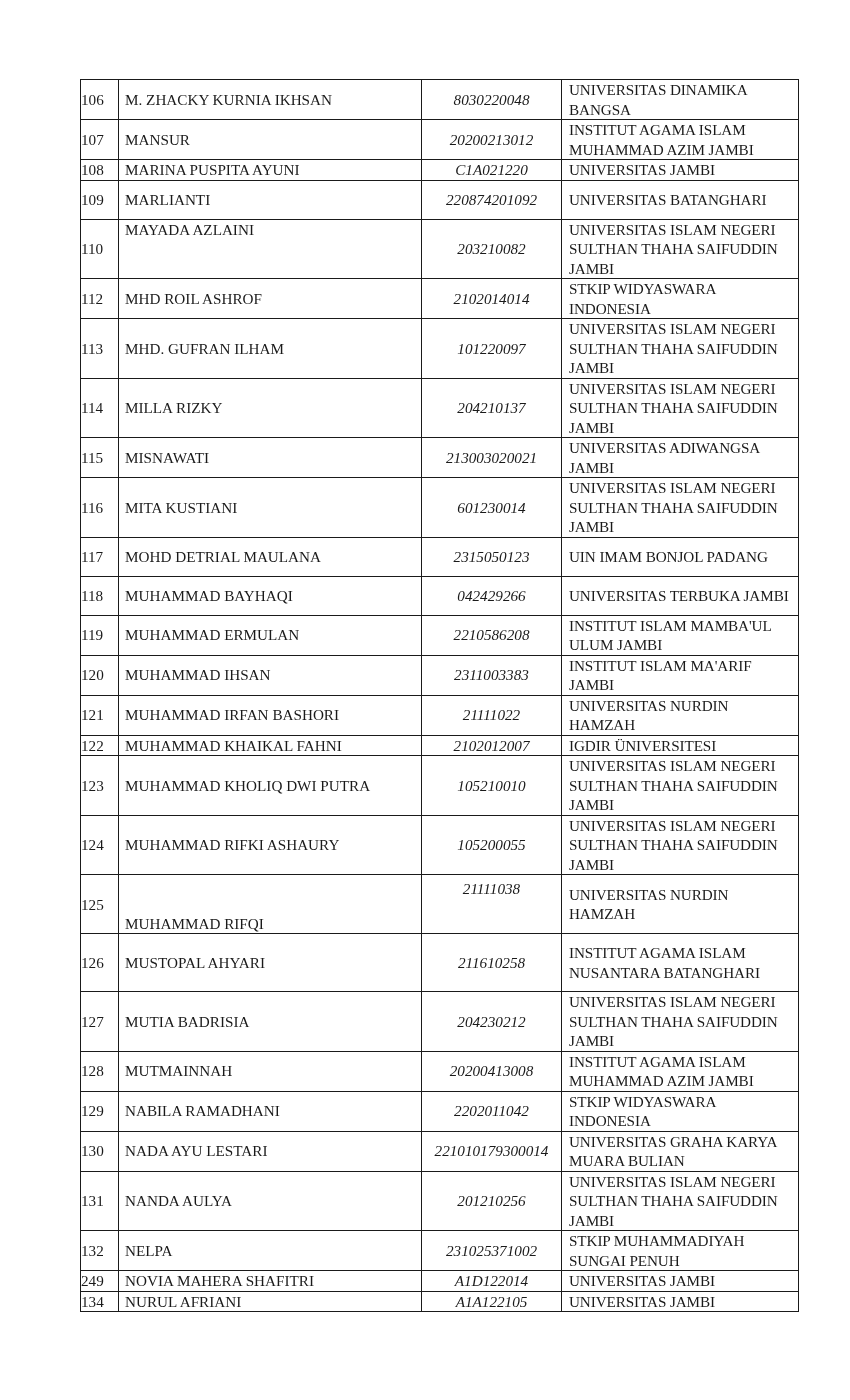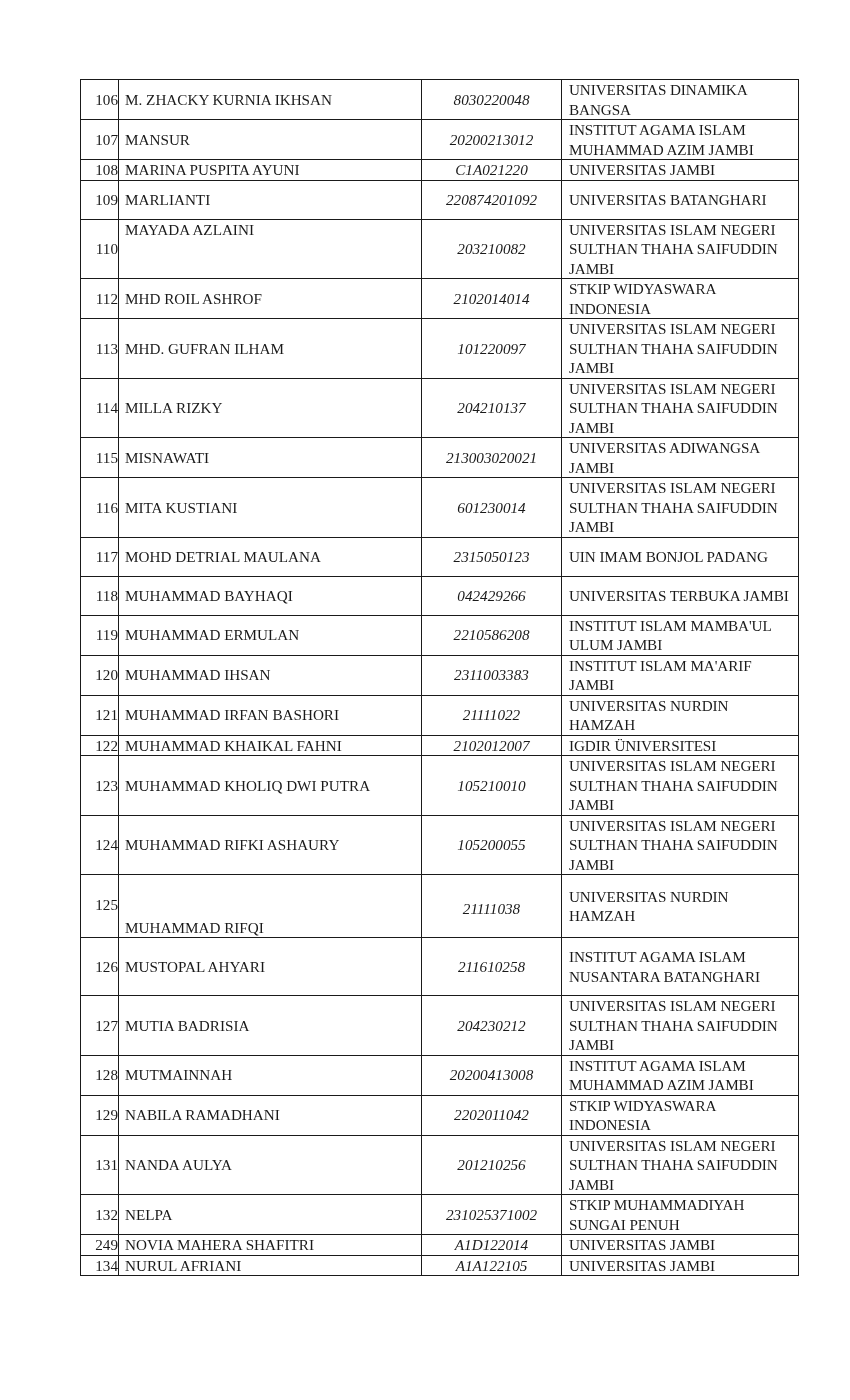--- a/index.html
+++ b/index.html
@@ -2,21 +2,21 @@
 <html><head>
 <meta charset="utf-8">
 <style>
   html, body { margin:0; padding:0; background:#ffffff; }
   body { width:850px; height:1400px; position:relative; overflow:hidden;
          font-family:"Liberation Serif", "DejaVu Serif", serif; color:#1a1a1a; }
   table { position:absolute; left:80px; top:79px; border-collapse:collapse;
           width:719px; table-layout:fixed; }
   td { border:1.3px solid #1a1a1a; padding:0 0 0 6px; font-size:15.2px; line-height:19.5px;
        vertical-align:middle; white-space:nowrap; overflow:hidden; }
-  td.no { width:37px; text-align:right; padding:0; }
+  td.no { width:37px; text-align:left; padding:0; }
   td.name { width:296px; }
   td.nim { width:139px; text-align:center; padding:0;font-style:italic; }
   td.univ { white-space:normal; padding-left:7px; letter-spacing:-0.1px; }
   td.name.top { vertical-align:top; }
   td.name.bottom { vertical-align:bottom; }
   td.no.upper { vertical-align:top; padding-top:20px; }
   tr.r1 td { height:19px; }
   tr.r2 td { height:38px; }
   tr.r3 td { height:57px; }
 </style>
@@ -129,21 +129,21 @@
       </tr>
       <tr class="r3">
         <td class="no">124</td>
         <td class="name">MUHAMMAD RIFKI ASHAURY</td>
         <td class="nim">105200055</td>
         <td class="univ">UNIVERSITAS ISLAM NEGERI SULTHAN THAHA SAIFUDDIN JAMBI</td>
       </tr>
       <tr class="r2">
         <td class="no upper">125</td>
         <td class="name bottom">MUHAMMAD RIFQI</td>
-        <td class="nim" style="vertical-align: top; padding-top: 24px;">21111038</td>
+        <td class="nim" style="vertical-align: top; padding-top: 4px;">21111038</td>
         <td class="univ">UNIVERSITAS NURDIN HAMZAH</td>
       </tr>
       <tr class="r3">
         <td class="no">126</td>
         <td class="name">MUSTOPAL AHYARI</td>
         <td class="nim">211610258</td>
         <td class="univ">INSTITUT AGAMA ISLAM NUSANTARA BATANGHARI</td>
       </tr>
       <tr class="r3">
         <td class="no">127</td>
@@ -155,20 +155,26 @@
         <td class="no">128</td>
         <td class="name">MUTMAINNAH</td>
         <td class="nim">20200413008</td>
         <td class="univ">INSTITUT AGAMA ISLAM MUHAMMAD AZIM JAMBI</td>
       </tr>
       <tr class="r2">
         <td class="no">129</td>
         <td class="name">NABILA RAMADHANI</td>
         <td class="nim">2202011042</td>
         <td class="univ">STKIP WIDYASWARA INDONESIA</td>
+      </tr>
+      <tr class="r2">
+        <td class="no">130</td>
+        <td class="name">NADA AYU LESTARI</td>
+        <td class="nim">221010179300014</td>
+        <td class="univ">UNIVERSITAS GRAHA KARYA MUARA BULIAN</td>
       </tr>
       <tr class="r3">
         <td class="no">131</td>
         <td class="name">NANDA AULYA</td>
         <td class="nim">201210256</td>
         <td class="univ">UNIVERSITAS ISLAM NEGERI SULTHAN THAHA SAIFUDDIN JAMBI</td>
       </tr>
       <tr class="r2">
         <td class="no">132</td>
         <td class="name">NELPA</td>

